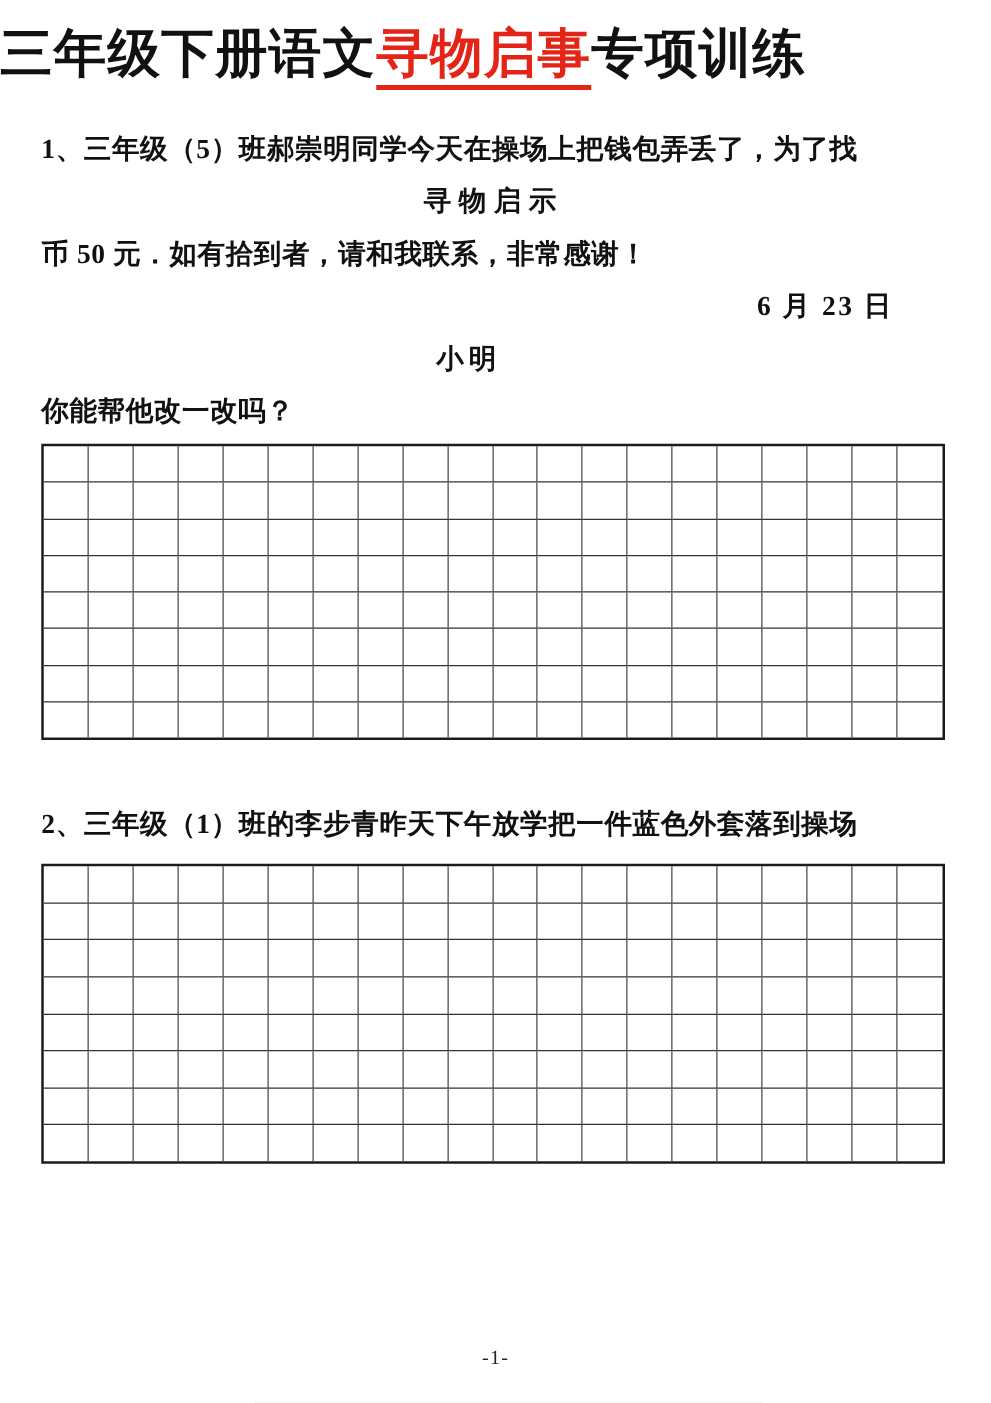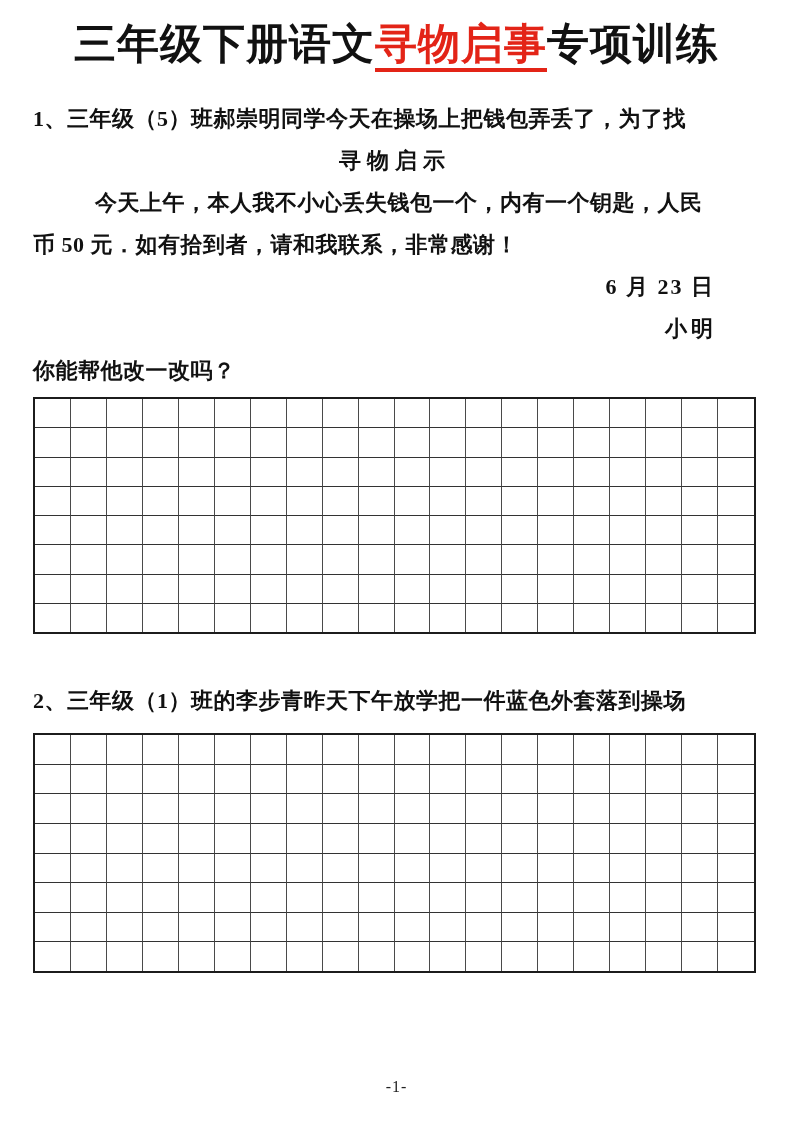--- a/index.html
+++ b/index.html
@@ -9,21 +9,20 @@
     width: 793px;
     height: 1122px;
     margin: 0 auto;
     background: #ffffff;
     font-family: "Liberation Serif", "DejaVu Serif", serif;
     color: #111111;
     overflow: hidden;
   }
   .doc-title {
     margin-top: 16px;
-    text-align: center;
     font-size: 42px;
     font-weight: bold;
     letter-spacing: 1px;
     line-height: 56px;
     white-space: nowrap;
   }
   .doc-title .hl {
     color: #e32417;
     border-bottom: 4px solid #e32417;
     padding-bottom: 1px;
@@ -35,21 +34,21 @@
   }
   .tline {
     line-height: 42px;
     height: 42px;
     white-space: nowrap;
     letter-spacing: 0.5px;
   }
   .tline.center { text-align: center; letter-spacing: 6px; }
   .tline.indent { padding-left: 62px; }
   .tline.right-date { text-align: right; padding-right: 42px; letter-spacing: 2px; }
-  .tline.right-sign { text-align: right; padding-right: 40px; letter-spacing: 4px; }
+  .tline.right-sign { text-align: center; padding-right: 40px; letter-spacing: 4px; }
   .writing-grid {
     display: grid;
     width: 723px;
     margin-left: 33px;
     border: 2px solid #1c1c1c;
     background: #ffffff;
   }
   .writing-grid .cell {
     border-right: 1px solid #4a4a4a;
     border-bottom: 1px solid #333333;
@@ -77,21 +76,20 @@
   <div class="doc-title">
     <span>三年级下册语文</span><span class="hl">寻物启事</span><span>专项训练</span>
   </div>
 
   <div class="content">
 
     <div>
       <div class="tline">1、三年级（5）班郝崇明同学今天在操场上把钱包弄丢了，为了找</div>
 
       <div class="tline center">寻物启示</div>
-      <div class="tline indent">今天上午，本人我不小心丢失钱包一个，内有一个钥匙，人民</div>
       <div class="tline">币 50 元．如有拾到者，请和我联系，非常感谢！</div>
       <div class="tline right-date">6 月 23 日</div>
       <div class="tline right-sign">小明</div>
 
       <div class="tline">你能帮他改一改吗？</div>
     </div>
   </div>
 
   <div class="writing-grid" id="grid1" style="grid-template-columns: repeat(20, 1fr);">
       <div class="cell"></div>

